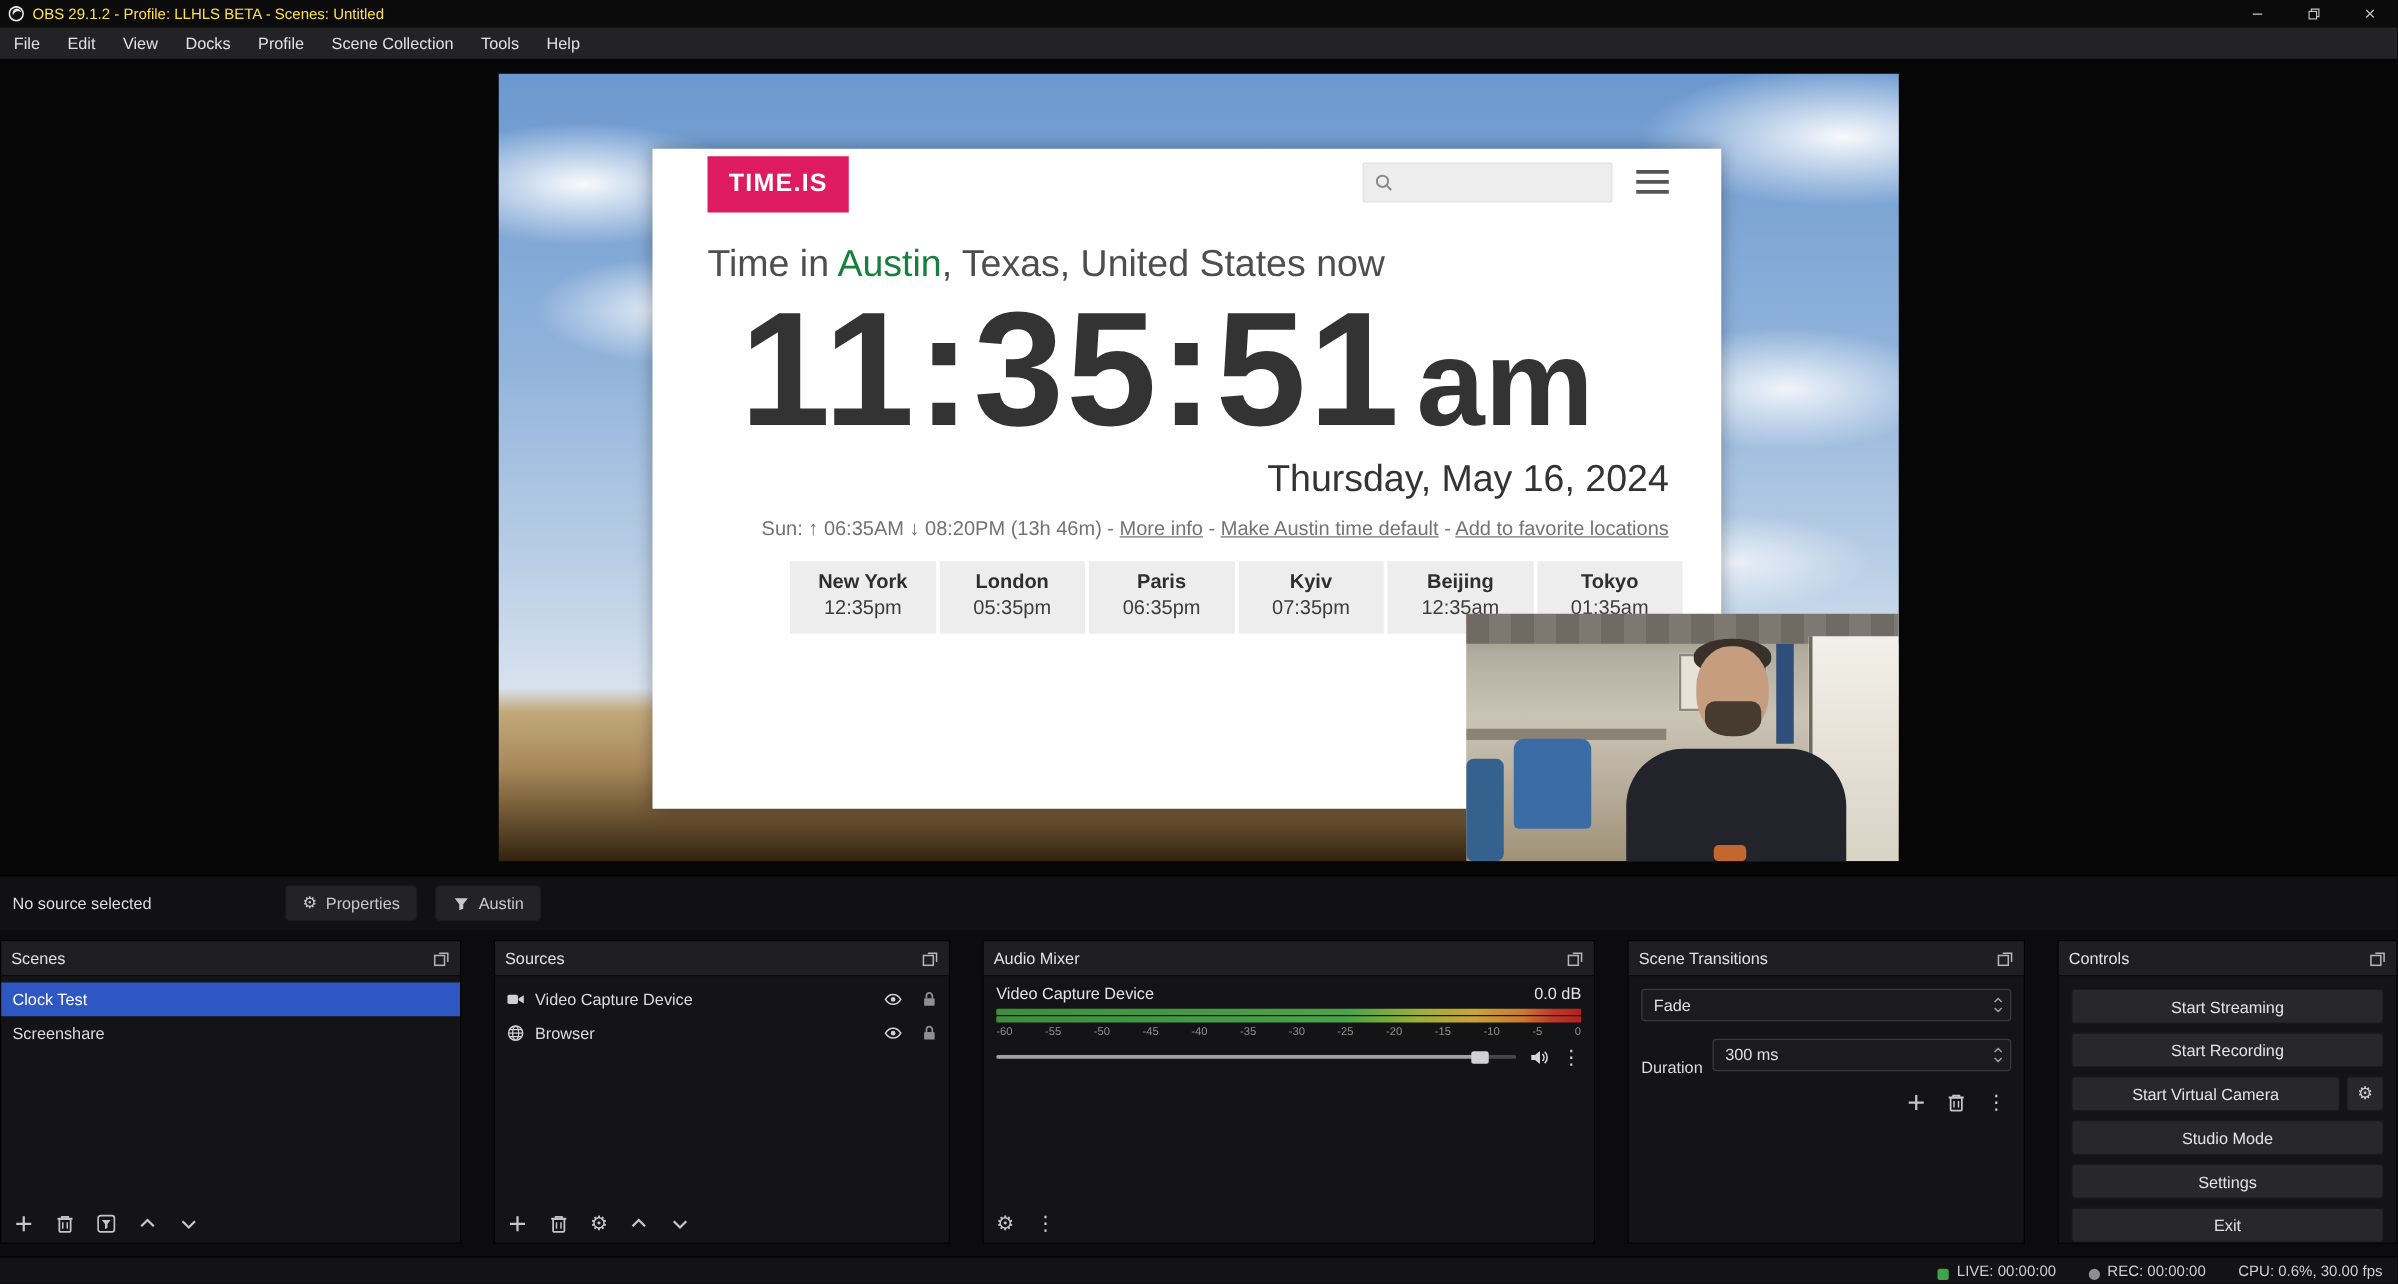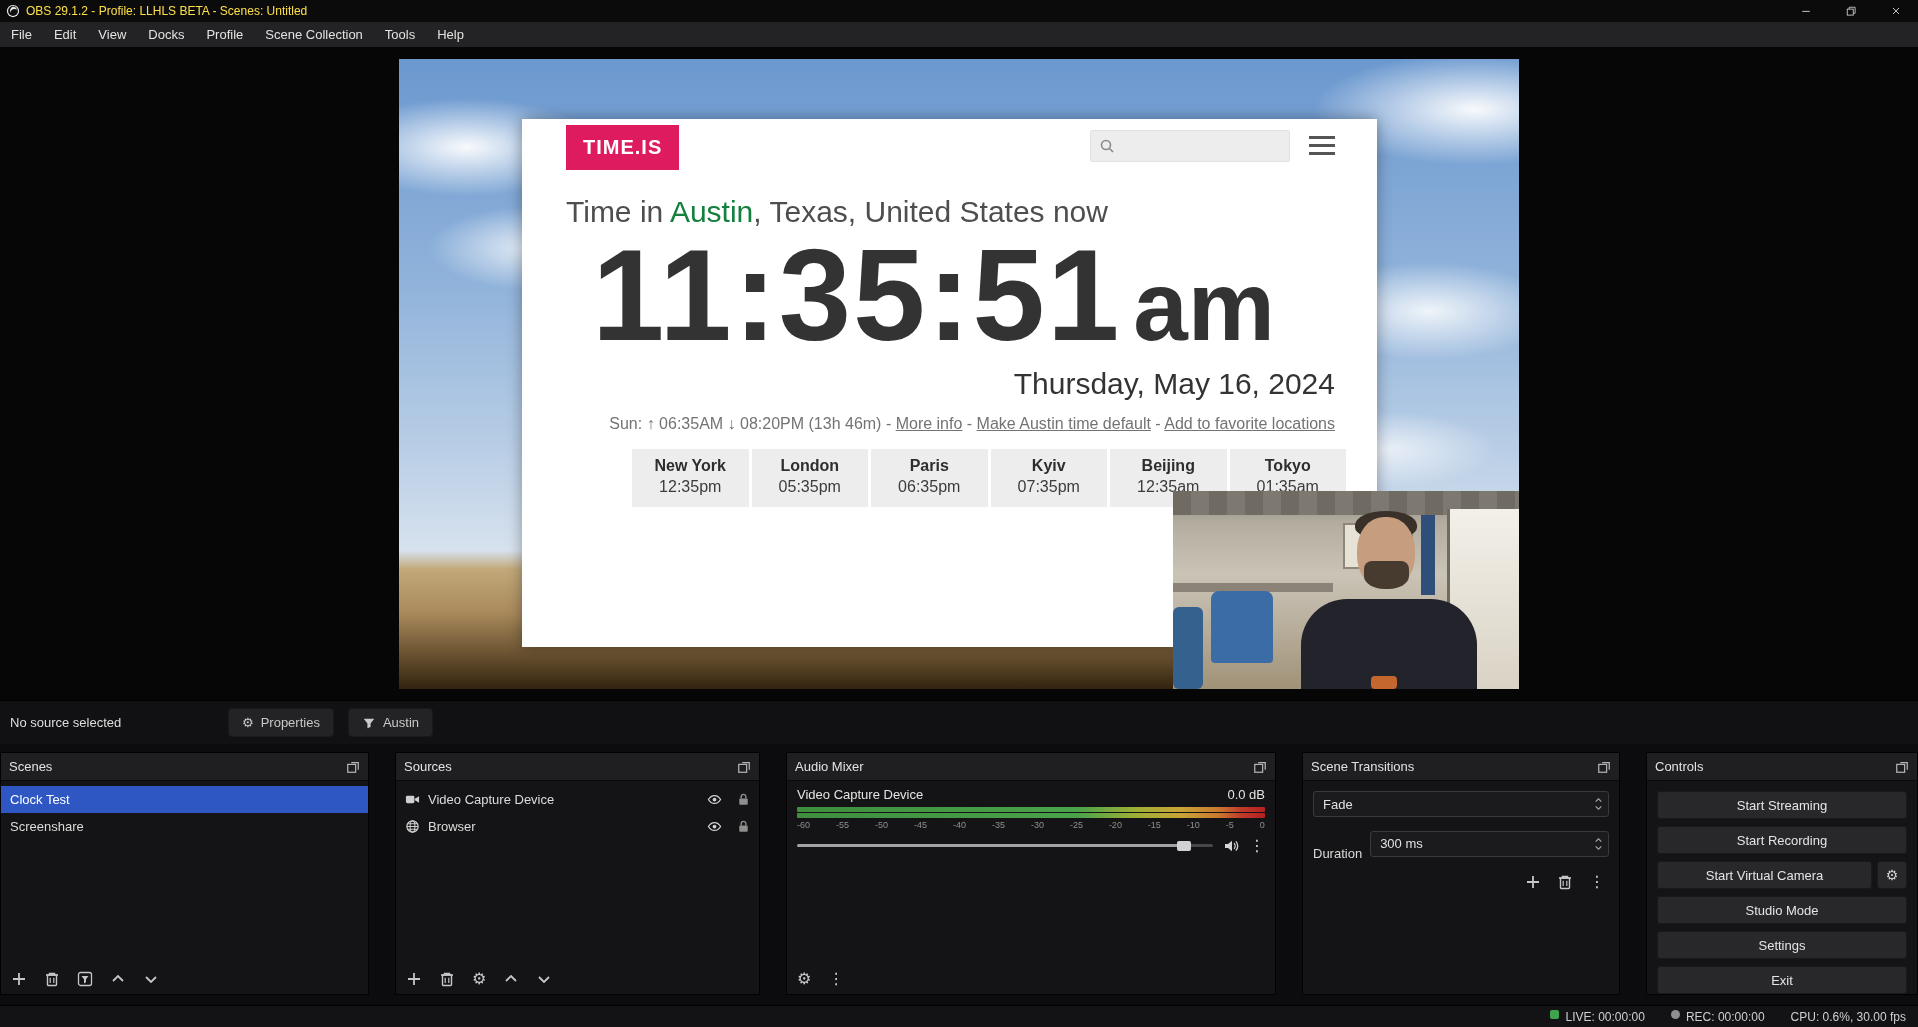--- a/index.html
+++ b/index.html
@@ -120,21 +120,21 @@
 
   
   .ctl-body { padding:10px 10px 0; }
   .ctl-btn { height:28px; width:100%; background:#28282b; border:1px solid #19191b; border-radius:3px; display:flex; align-items:center; justify-content:center; font-size:13px; color:#e4e4e4; margin-bottom:7px; }
   .ctl-split { display:flex; gap:5px; margin-bottom:7px; }
   .ctl-split .ctl-btn { margin-bottom:0; flex:1; }
   .sq-btn { width:30px; height:28px; background:#28282b; border:1px solid #19191b; border-radius:3px; display:flex; align-items:center; justify-content:center; color:#cfcfcf; font-size:14px; }
 
   
   .statusbar { height:22px; background:#131315; border-top:1px solid #000; display:flex; align-items:center; justify-content:flex-end; gap:26px; padding-right:12px; font-size:12px; color:#cfcfcf; flex:0 0 auto; }
-  .sb-item { display:flex; align-items:flex-start; gap:6px; }
+  .sb-item { display:flex; align-items:flex-end; gap:6px; }
   .dot { width:9px; height:9px; border-radius:2px; }
   .dot.green { background:#3fa34d; }
   .dot.gray { background:#8f8f8f; border-radius:50%; }
 </style>
 </head>
 <body>
 
 <div class="app">
 
   <div class="titlebar">

